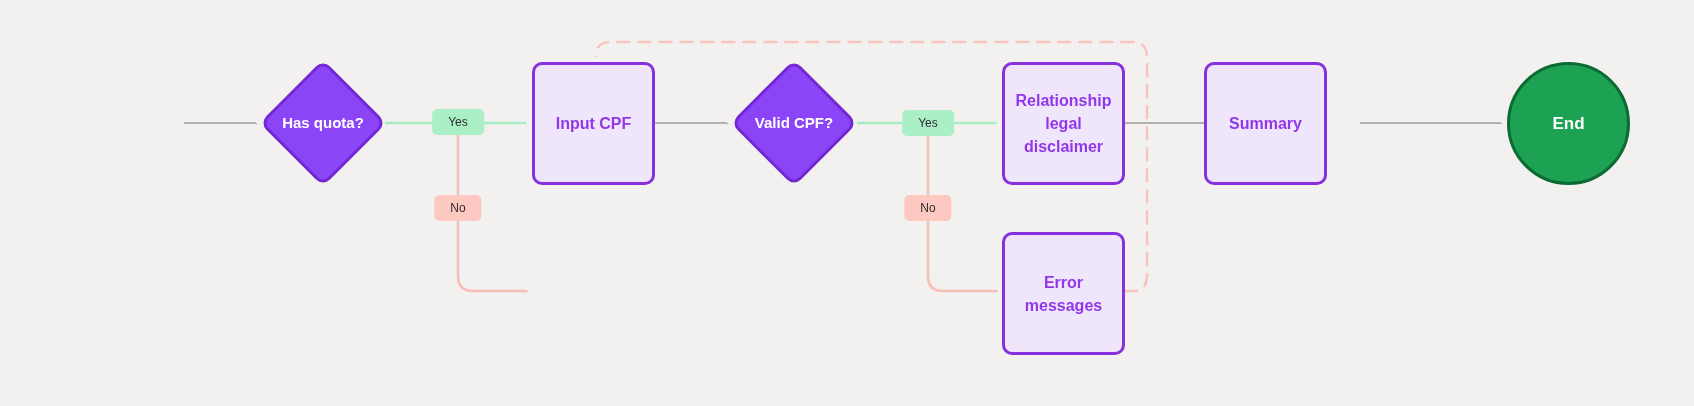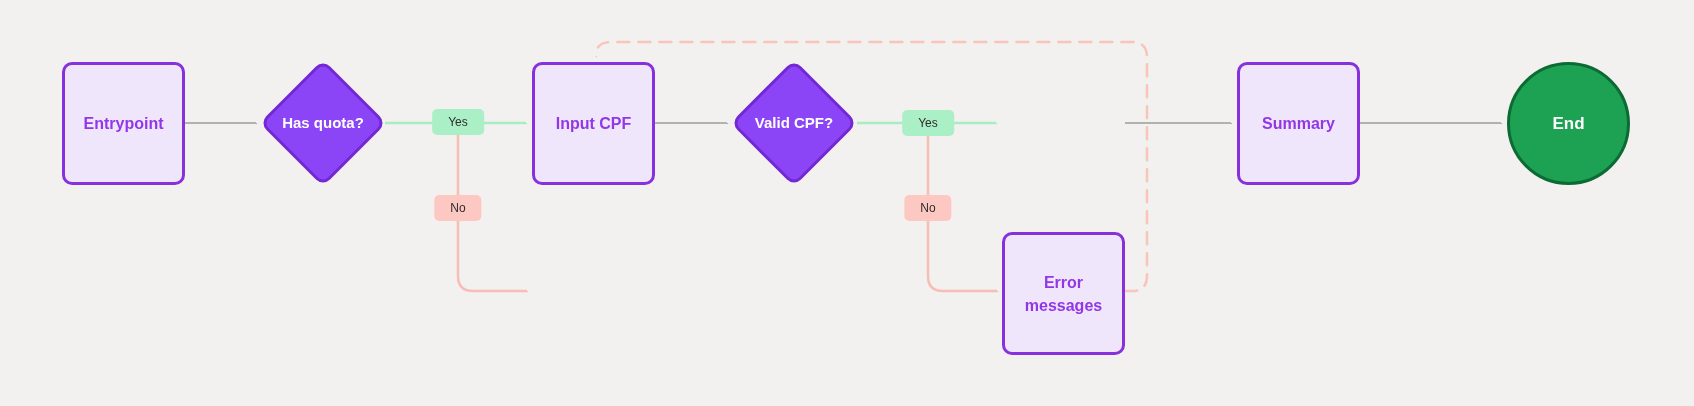--- a/index.html
+++ b/index.html
@@ -126,45 +126,45 @@
 
     <path d="M385,123 L526,123" fill="none" stroke="#a6edc3" stroke-width="2.5" marker-end="url(#arrow-green)"></path>
     <path d="M857,123 L996,123" fill="none" stroke="#a6edc3" stroke-width="2.5" marker-end="url(#arrow-green)"></path>
 
     <path d="M458,134 L458,276 Q458,291 473,291 L527,291" fill="none" stroke="#f8bdb4" stroke-width="2.5" marker-end="url(#arrow-pink)"></path>
     <path d="M928,134 L928,276 Q928,291 943,291 L997,291" fill="none" stroke="#f8bdb4" stroke-width="2.5" marker-end="url(#arrow-pink)"></path>
 
     <path d="M1125,291 L1132,291 Q1147,291 1147,276 L1147,57 Q1147,42 1132,42 L612,42 Q597,42 597,52 L597,56" fill="none" stroke="#f8c4bb" stroke-width="2.5" stroke-dasharray="12 9" stroke-linecap="round" marker-end="url(#arrow-pink)"></path>
   </svg>
 
-  <div class="node box" style="left:62px;top:62px;">
-    <span>Entrypoint</span>
-  </div>
 
   <div>
     <div class="diamond-shape" style="left:278px;top:78px;"></div>
     <div class="diamond-label" style="left:268px;top:77px;">Has quota?</div>
   </div>
 
   <div class="node box" style="left:532px;top:62px;">
     <span>Input CPF</span>
   </div>
 
 
   <div>
     <div class="diamond-shape" style="left:749px;top:78px;"></div>
     <div class="diamond-label" style="left:739px;top:77px;">Valid CPF?</div>
   </div>
 
+  <div class="node box" style="left:1002px;top:62px;">
+    <span>Relationship legal disclaimer</span>
+  </div>
 
   <div class="node box" style="left:1002px;top:232px;">
     <span>Error messages</span>
   </div>
 
-  <div class="node box" style="left:1237px;top:62px;">
+  <div class="node box" style="left:1204px;top:62px;">
     <span>Summary</span>
   </div>
 
   <div class="node terminal" style="left:1507px;top:62px;">
     <span>End</span>
   </div>
 
   <div class="badge yes" style="left:458px;top:122px;">Yes</div>
   <div class="badge no" style="left:458px;top:208px;">No</div>
   <div class="badge yes" style="left:928px;top:123px;">Yes</div>

